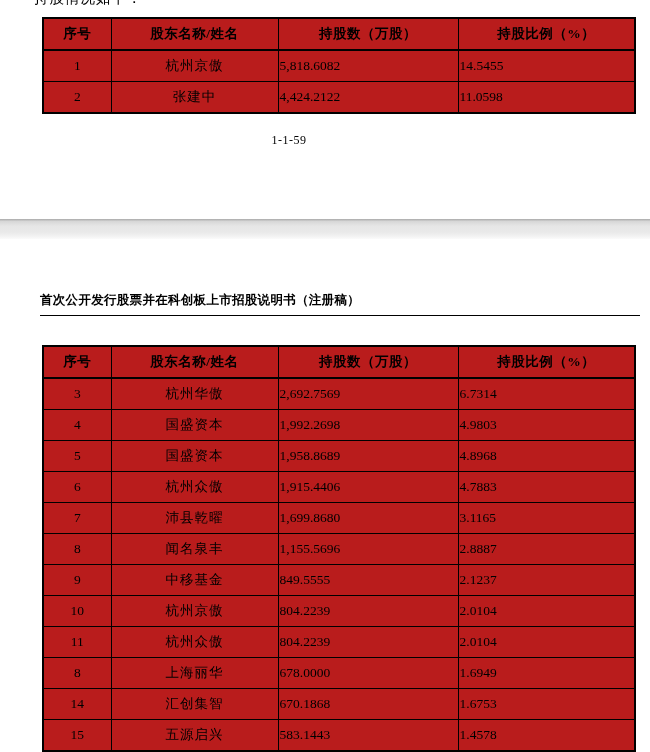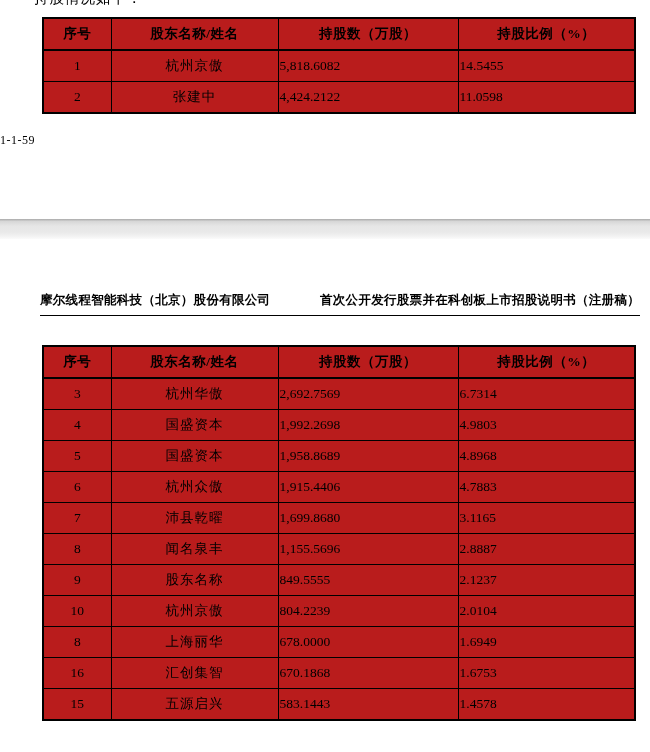--- a/index.html
+++ b/index.html
@@ -79,21 +79,21 @@
   td.col-name { text-align: center; letter-spacing: 1px; }
   td.col-shares, td.col-pct {
     padding-right: 6px;
   }
 
   .pagenum {
     position: absolute;
     top: 133px;
     left: 0;
     width: 578px;
-    text-align: left;
+    text-align: center;
     font-size: 12px;
     letter-spacing: 0.5px;
   }
 
   
   .divider {
     position: absolute;
     top: 219px;
     left: 0;
     width: 650px;
@@ -161,21 +161,20 @@
   </table>
 
   <div class="pagenum">1-1-59</div>
 </div>
 
 <div class="divider"></div>
 
 <div class="page page2">
 
   <div class="doc-header">
-    <span>摩尔线程智能科技（北京）股份有限公司</span>
     <span>首次公开发行股票并在科创板上市招股说明书（注册稿）</span>
   </div>
 
   <table class="sh-table t2">
     <colgroup>
         <col class="c1">
         <col class="c2">
         <col class="c3">
         <col class="c4">
       </colgroup>
@@ -219,38 +218,44 @@
           <td class="col-pct">3.1165</td>
         </tr>
         <tr>
           <td class="col-no">8</td>
           <td class="col-name">闻名泉丰</td>
           <td class="col-shares">1,155.5696</td>
           <td class="col-pct">2.8887</td>
         </tr>
         <tr>
           <td class="col-no">9</td>
-          <td class="col-name">股东名称</td>
+          <td class="col-name">中移基金</td>
           <td class="col-shares">849.5555</td>
           <td class="col-pct">2.1237</td>
         </tr>
         <tr>
           <td class="col-no">10</td>
           <td class="col-name">杭州京傲</td>
           <td class="col-shares">804.2239</td>
           <td class="col-pct">2.0104</td>
         </tr>
         <tr>
+          <td class="col-no">11</td>
+          <td class="col-name">杭州众傲</td>
+          <td class="col-shares">804.2239</td>
+          <td class="col-pct">2.0104</td>
+        </tr>
+        <tr>
           <td class="col-no">8</td>
           <td class="col-name">上海丽华</td>
           <td class="col-shares">678.0000</td>
           <td class="col-pct">1.6949</td>
         </tr>
         <tr>
-          <td class="col-no">16</td>
+          <td class="col-no">14</td>
           <td class="col-name">汇创集智</td>
           <td class="col-shares">670.1868</td>
           <td class="col-pct">1.6753</td>
         </tr>
         <tr>
           <td class="col-no">15</td>
           <td class="col-name">五源启兴</td>
           <td class="col-shares">583.1443</td>
           <td class="col-pct">1.4578</td>
         </tr>

